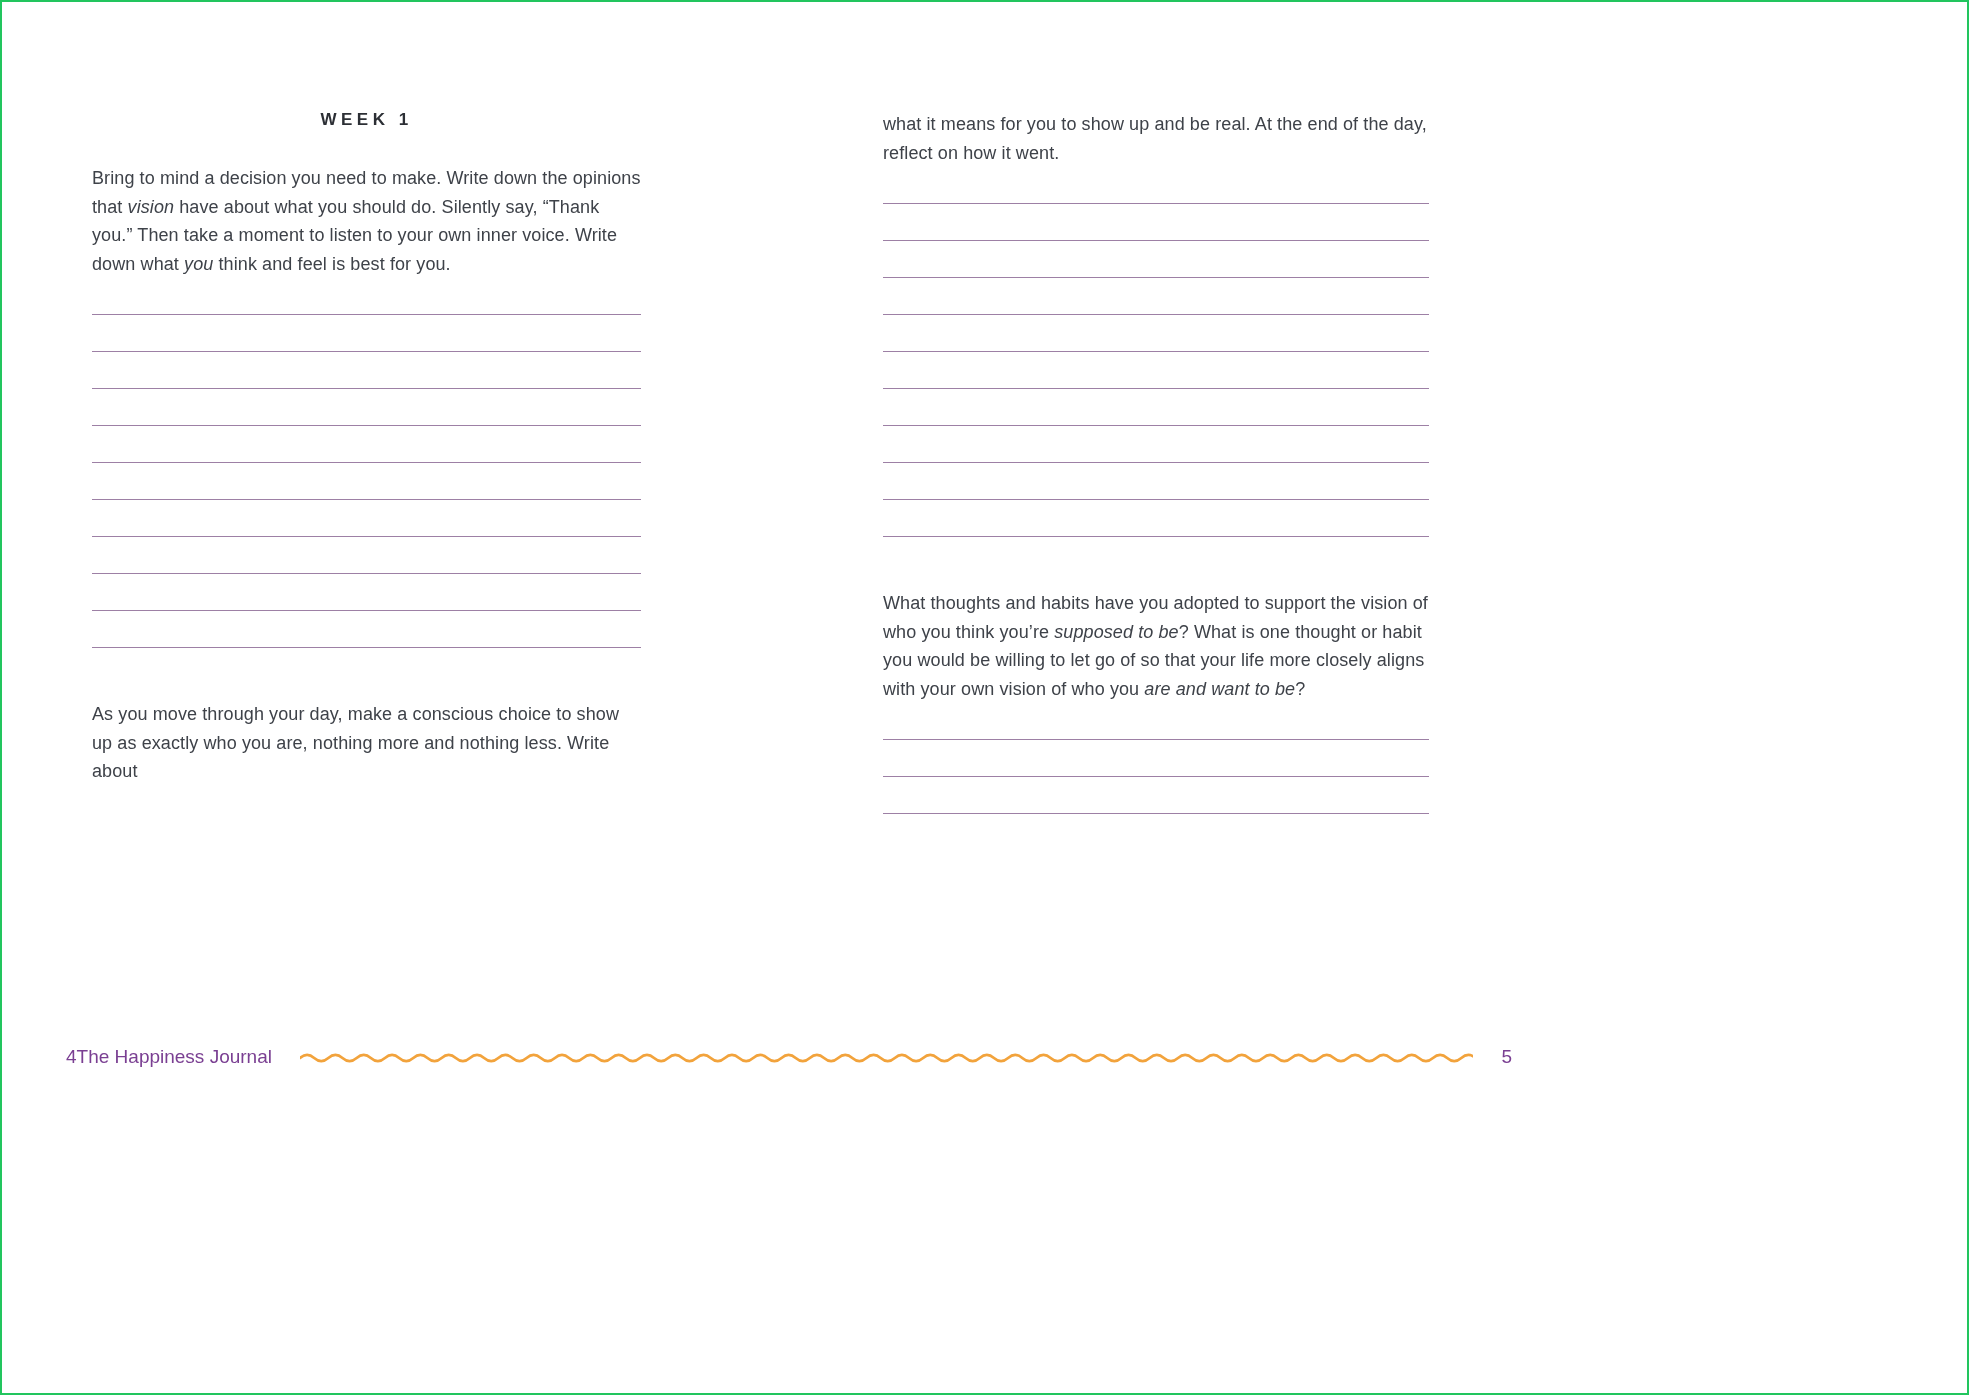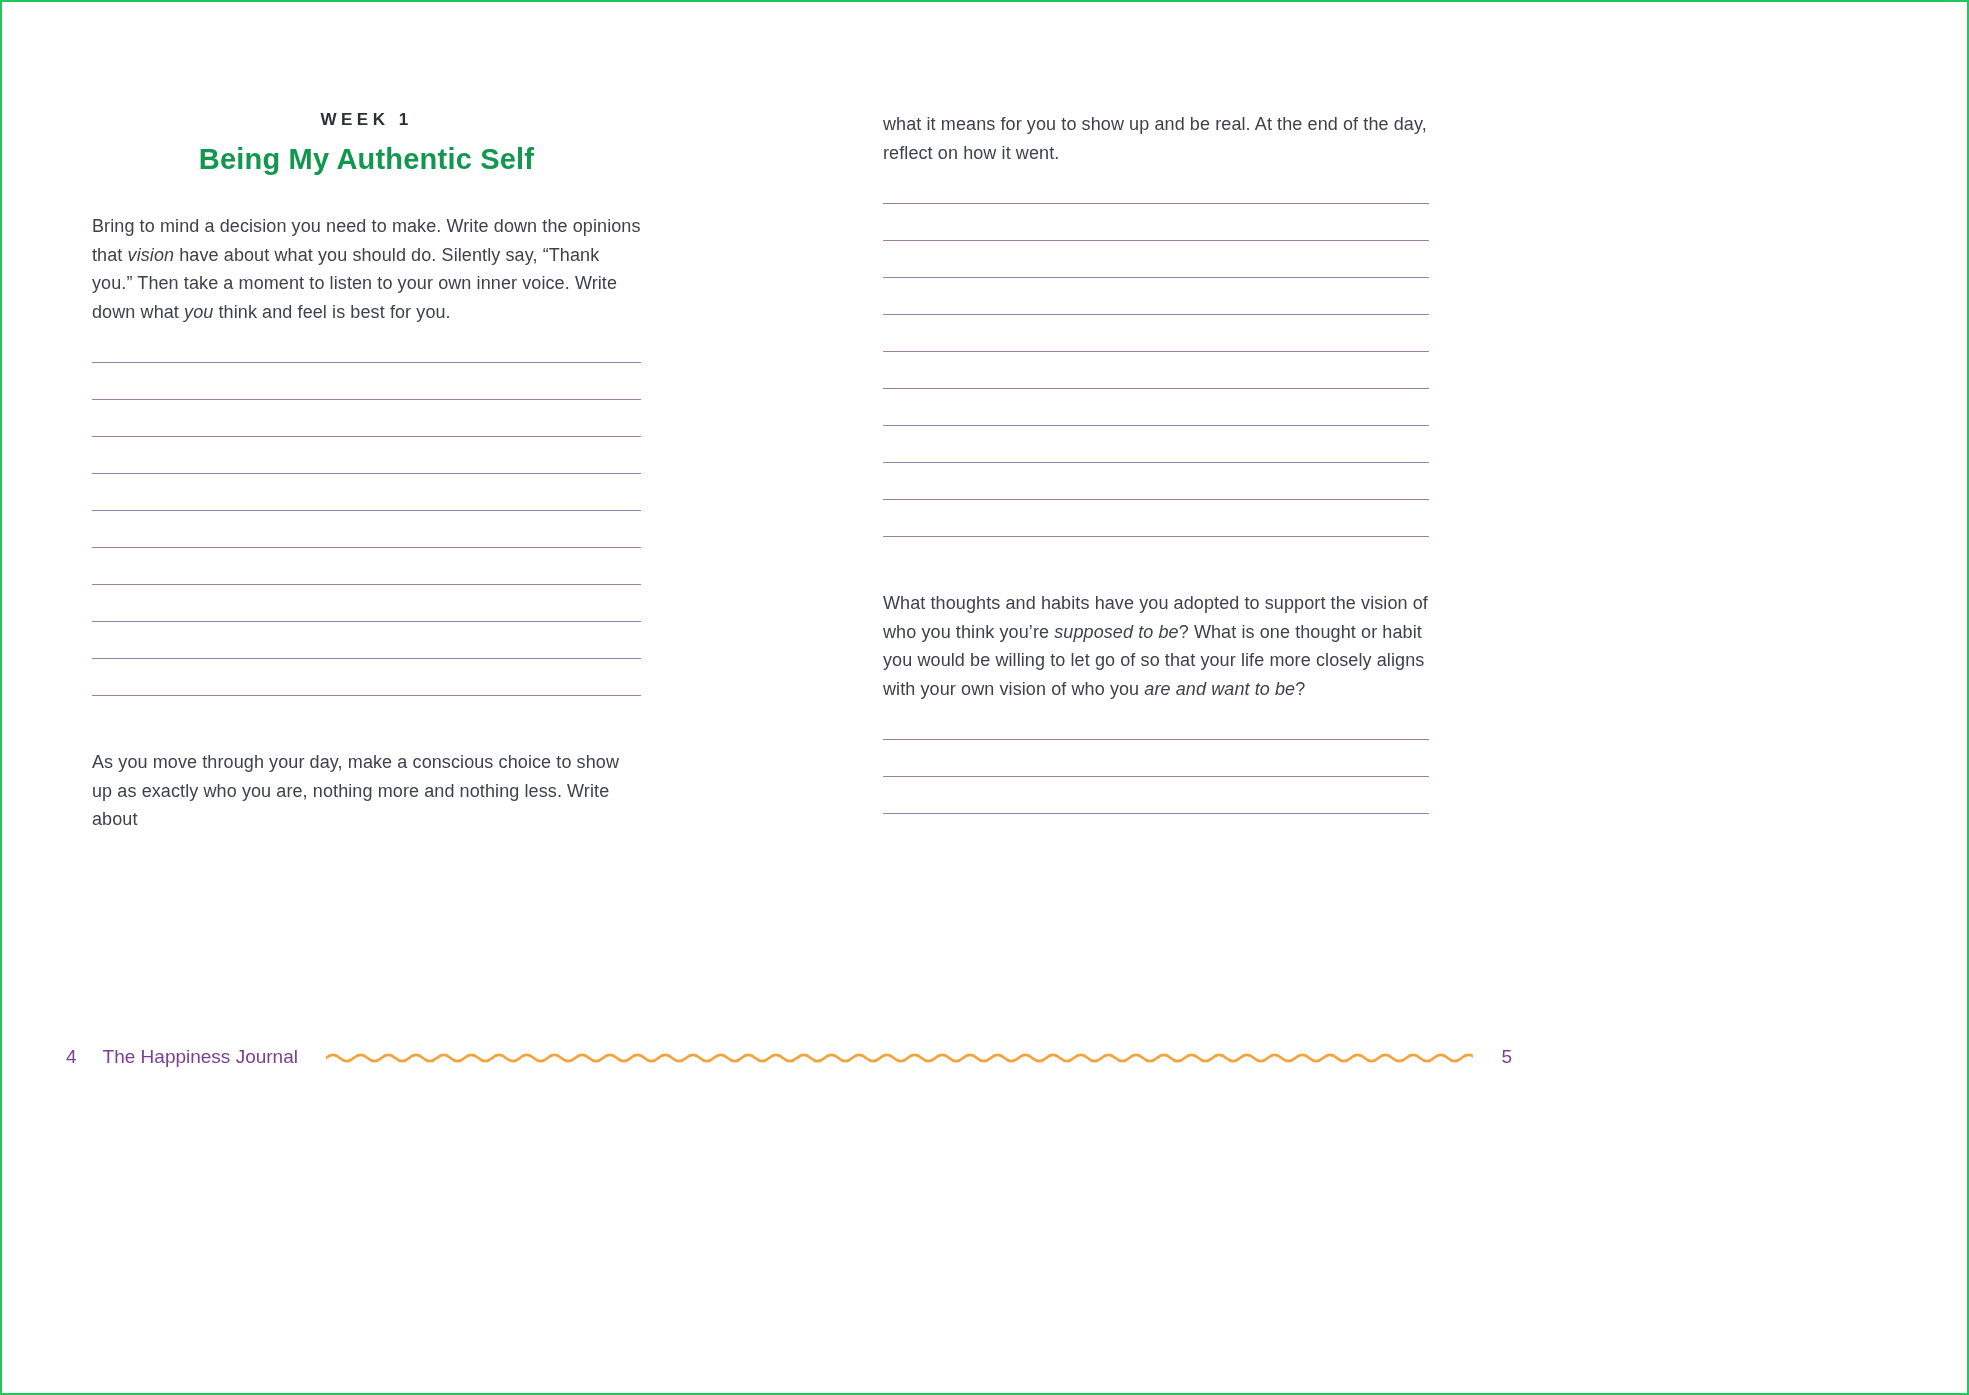--- a/index.html
+++ b/index.html
@@ -57,39 +57,37 @@
     width: 1446px; height: 26px;
     display: flex; align-items: center;
   }
   .page-number {
     font-size: 19px;
     color: var(--footer-purple, #7a3f92);
   }
   .book-title {
     font-size: 19px;
     color: var(--footer-purple, #7a3f92);
-    margin-left: 26px;
     white-space: nowrap;
   }
   .wave {
     flex: 1;
     height: 14px;
     margin: 2px 28px 0 28px;
     color: var(--wave-orange, #f2a33c);
   }
   .wave svg { display: block; width: 100%; height: 14px; }
 </style>
 </head>
 <body>
 
 <div class="canvas">
 
   <div class="col col-left">
     <div class="week-label">WEEK 1</div>
-    <h1 class="page-title">Being My Authentic Self</h1>
 
     <p class="body-para first-para"><span>Bring to mind a decision you need to make. Write down the opinions that </span><em>vision</em><span> have about what you should do. Silently say, “Thank you.” Then take a moment to listen to your own inner voice. Write down what </span><em>you</em><span> think and feel is best for you.</span></p>
 
     <div class="lines">
       <div class="rule"></div>
       <div class="rule"></div>
       <div class="rule"></div>
       <div class="rule"></div>
       <div class="rule"></div>
     </div>

